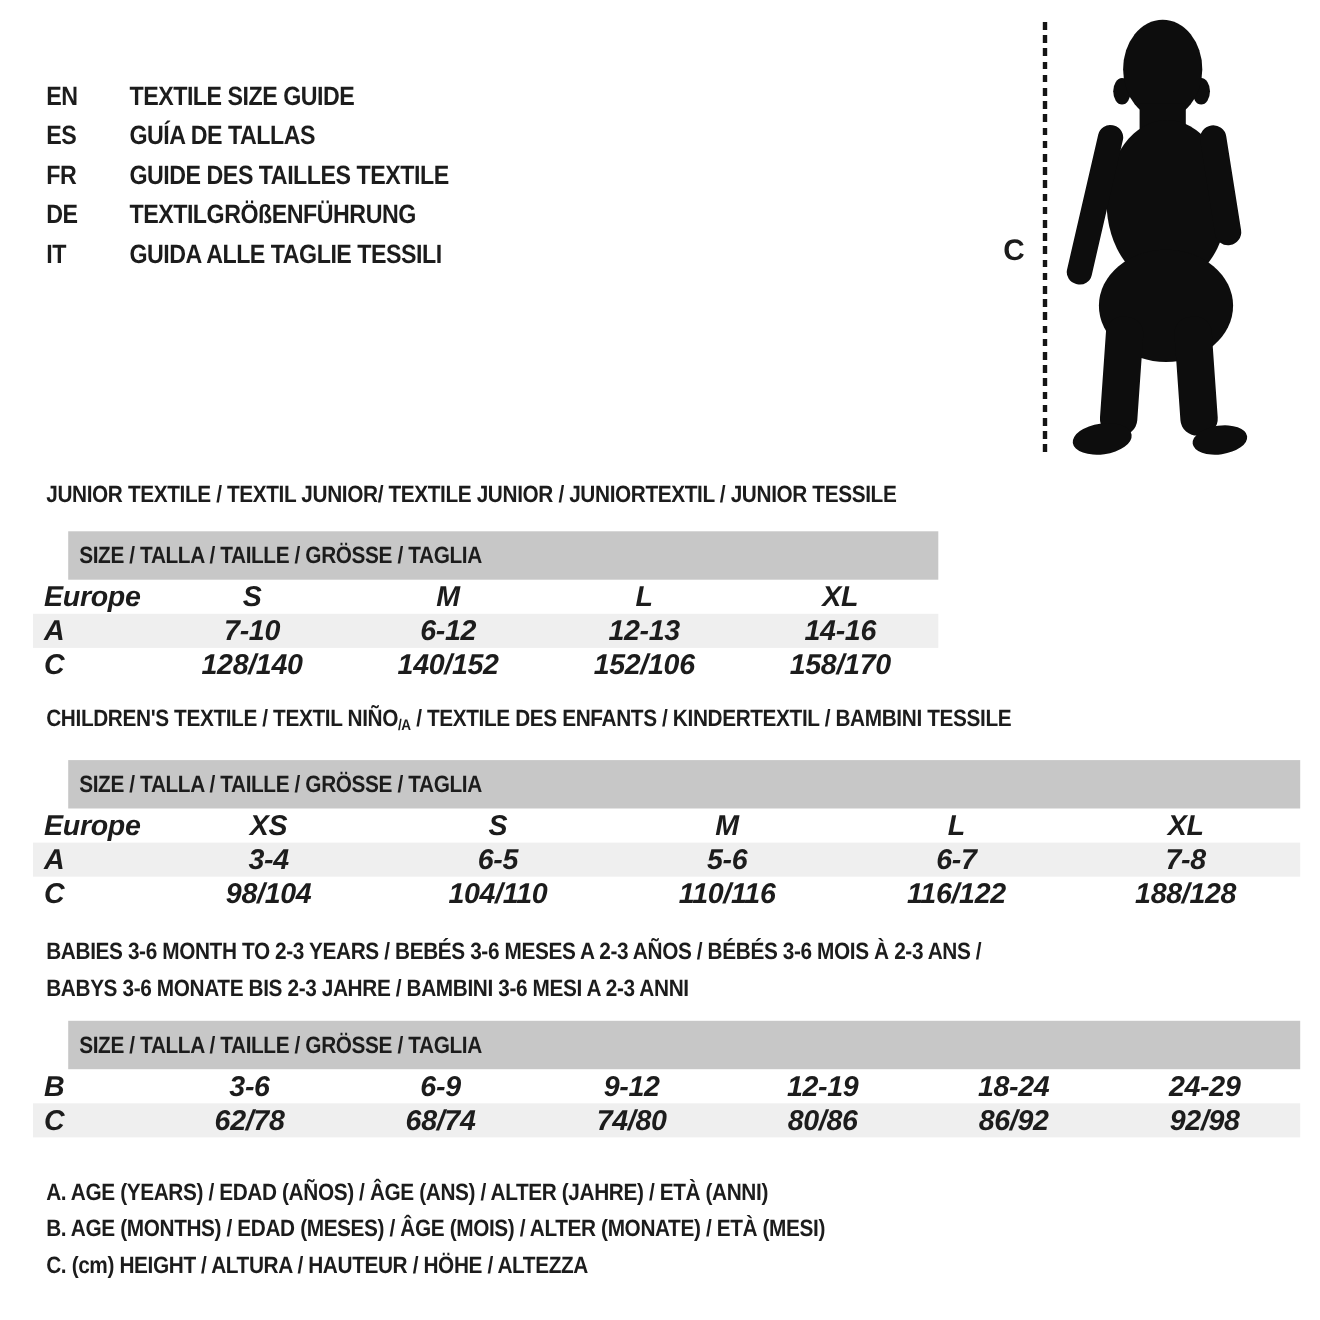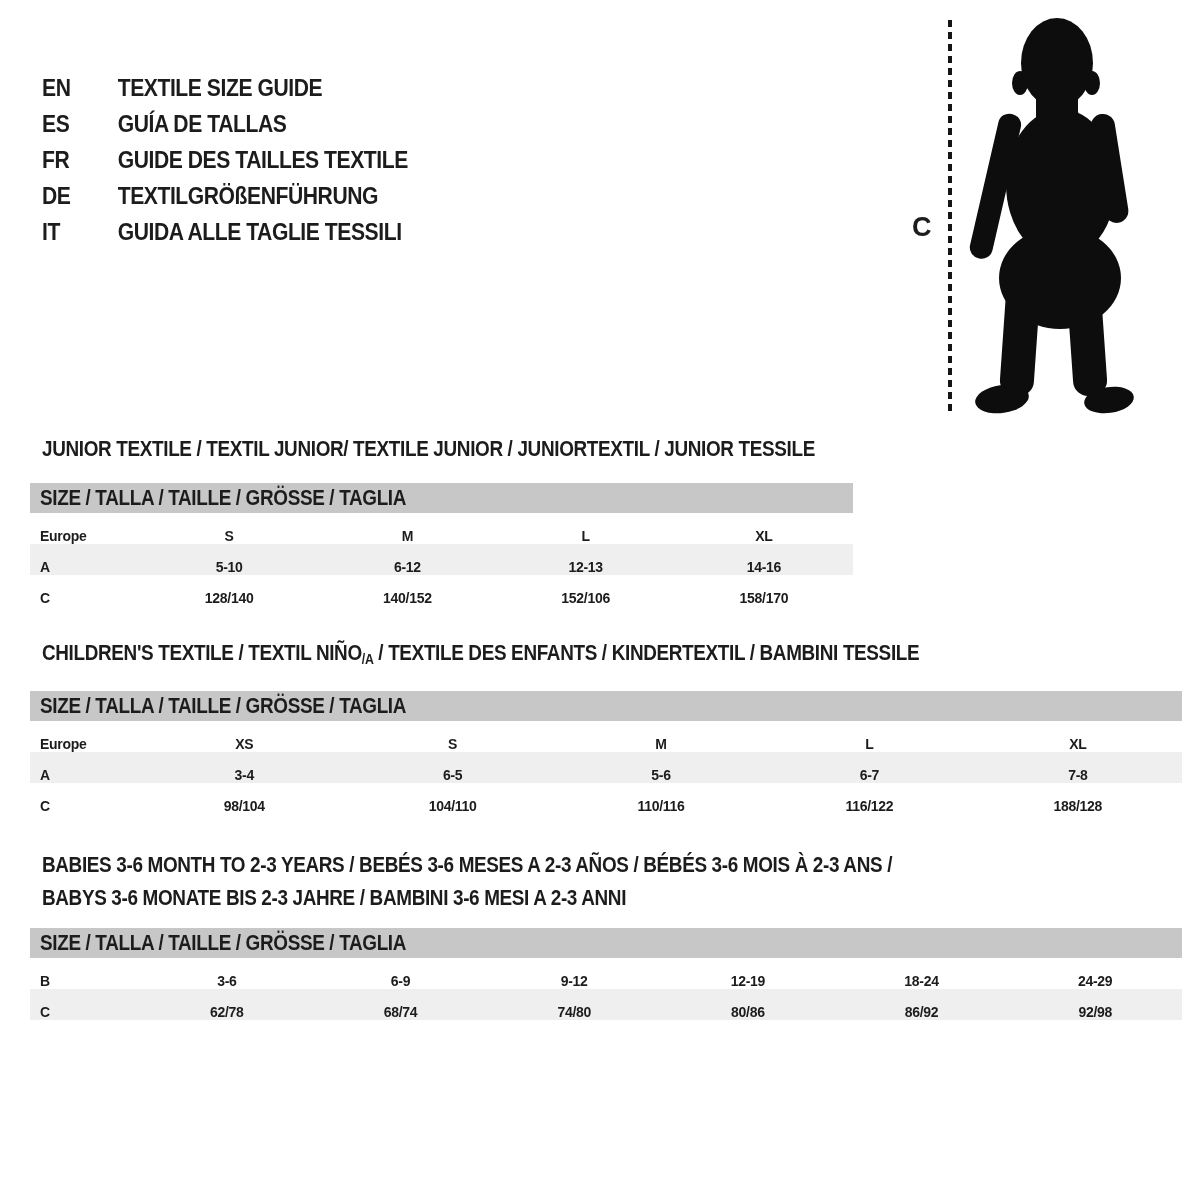--- a/index.html
+++ b/index.html
@@ -25,24 +25,24 @@
   #junior-title { top:437px; }
   #children-title { top:641px; }
   #babies-title { top:849px; line-height:33px; }
   .sub { font-size:14px; position:relative; top:4px; }
 
   
   .size-table { position:absolute; left:30px; font-weight:bold; }
   #junior-table { top:483px; width:823px; }
   #children-table { top:691px; width:1152px; }
   #babies-table { top:928px; width:1152px; }
-  .band { height:30px; background:#c7c7c7; display:flex; align-items:center; padding-left:10px;
-          font-size:21.5px; }
+  .band { height:44px; background:#c7c7c7; display:flex; align-items:center; padding-left:10px;
+          font-size:21.5px;margin-left:32px; }
   .band .cond { transform:scaleX(0.88); transform-origin:0 50%; white-space:nowrap; letter-spacing:-0.4px; }
-  .t-row { display:flex; height:31px; align-items:flex-end; font-size:14px; letter-spacing:-0.3px; }
+  .t-row { display:flex; height:31px; align-items:flex-end; font-size:26px; letter-spacing:-0.3px;font-style:italic; }
   .t-row.shade { background:#efefef; }
   .t-cell-label { flex:0 0 100px; padding-left:10px; }
   .t-cell { flex:1; text-align:center; }
 
   
   .legend { position:absolute; left:42px; top:1068px; }
   .legend-line { height:33px; display:flex; align-items:center; font-size:21.5px; font-weight:bold;
                  letter-spacing:-0.4px; white-space:nowrap; transform:scaleX(0.88); transform-origin:0 50%; }
 </style>
 </head>
@@ -101,21 +101,21 @@
     </div>
   <div class="t-row">
         <div class="t-cell-label">Europe</div>
         <div class="t-cell">S</div>
         <div class="t-cell">M</div>
         <div class="t-cell">L</div>
         <div class="t-cell">XL</div>
       </div>
       <div class="t-row shade">
         <div class="t-cell-label">A</div>
-        <div class="t-cell">5-10</div>
+        <div class="t-cell">7-10</div>
         <div class="t-cell">6-12</div>
         <div class="t-cell">12-13</div>
         <div class="t-cell">14-16</div>
       </div>
       <div class="t-row">
         <div class="t-cell-label">C</div>
         <div class="t-cell">128/140</div>
         <div class="t-cell">140/152</div>
         <div class="t-cell">152/106</div>
         <div class="t-cell">158/170</div>
@@ -176,14 +176,19 @@
         <div class="t-cell-label">C</div>
         <div class="t-cell">62/78</div>
         <div class="t-cell">68/74</div>
         <div class="t-cell">74/80</div>
         <div class="t-cell">80/86</div>
         <div class="t-cell">86/92</div>
         <div class="t-cell">92/98</div>
       </div>
     </div>
 
+  <div class="legend" id="legend">
+      <div class="legend-line">A. AGE (YEARS) / EDAD (AÑOS) / ÂGE (ANS) / ALTER (JAHRE) / ETÀ (ANNI)</div>
+      <div class="legend-line">B. AGE (MONTHS) / EDAD (MESES) / ÂGE (MOIS) / ALTER (MONATE) / ETÀ (MESI)</div>
+      <div class="legend-line">C. (cm) HEIGHT / ALTURA / HAUTEUR / HÖHE / ALTEZZA</div>
+    </div>
 
 </div>
 
 </body></html>

